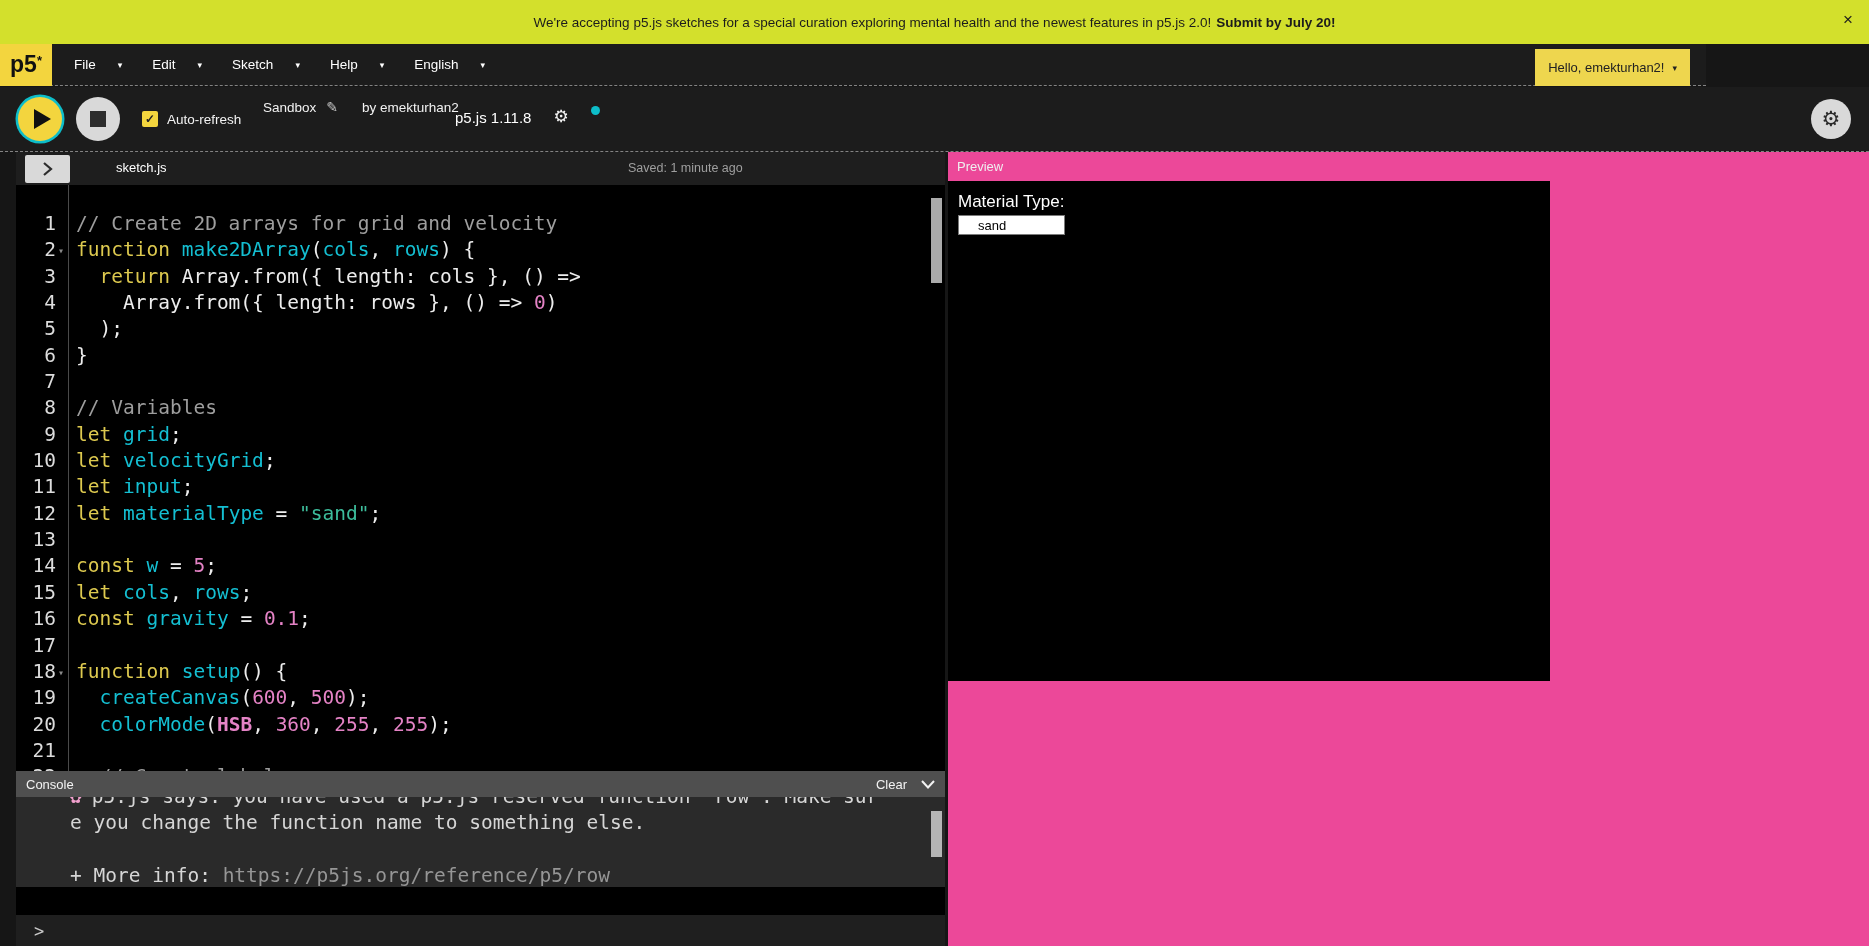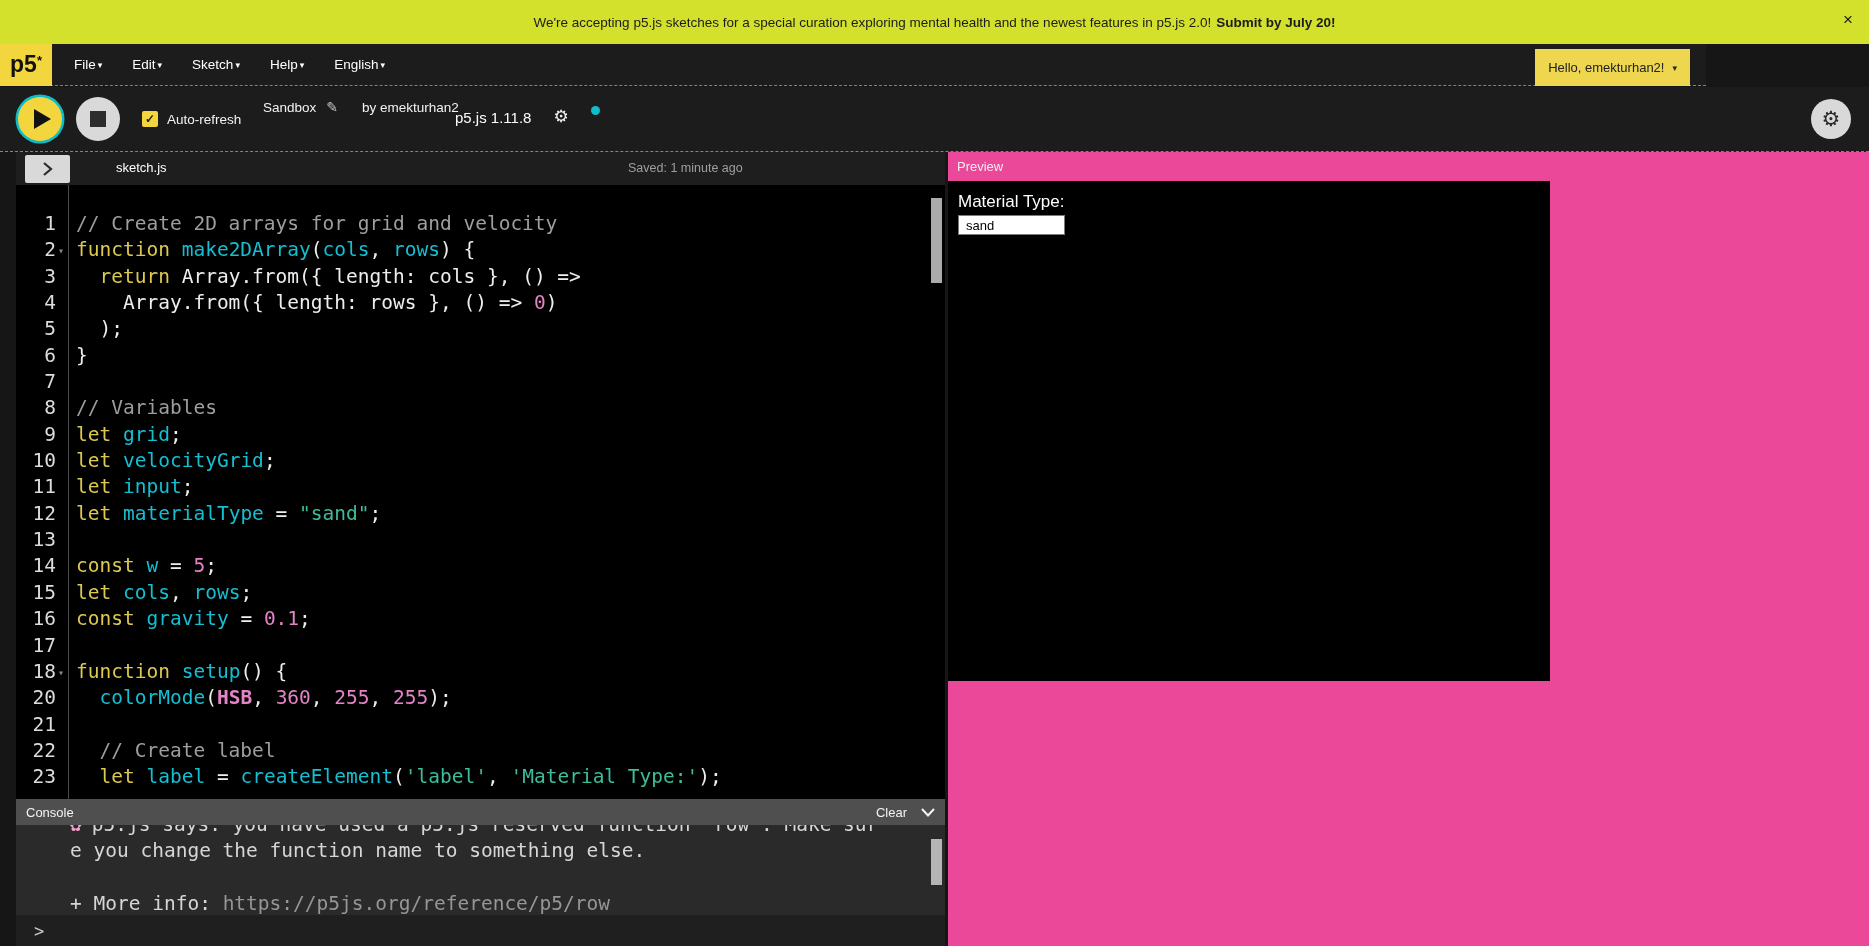--- a/index.html
+++ b/index.html
@@ -13,21 +13,21 @@
   .banner b{margin-left:5px;font-weight:bold;}
   .banner-close{position:absolute;right:16px;top:10px;font-size:17px;color:#1c1c1c;cursor:pointer;}
 
   
   .nav{position:absolute;left:0;top:44px;width:1706px;height:42px;background:#1c1c1c;
        border-bottom:1px dashed #838383;display:flex;align-items:center;}
   .logo{width:52px;height:42px;background:#f3d53e;color:#111;display:flex;align-items:center;
         justify-content:center;font-weight:bold;font-size:23px;line-height:1;}
   .logo sup{font-size:13px;margin-top:-8px;}
   .menus{display:flex;align-items:center;margin-left:22px;gap:30px;}
-  .menu{font-size:13.5px;color:#fff;display:flex;align-items:center;gap:2px;cursor:pointer;}
+  .menu{font-size:13.5px;color:#fff;display:flex;align-items:center;gap:22px;cursor:pointer;}
   .caret{font-size:9px;color:#fff;}
   .user-btn{position:absolute;right:16px;top:5px;height:37px;background:#eed64e;color:#222;
             font-size:13px;display:flex;align-items:center;gap:8px;padding:0 13px;cursor:pointer;}
   .user-btn .caret{color:#222;}
 
   
   .toolbar{position:absolute;left:0;top:87px;width:1869px;height:65px;background:#1c1c1c;
            border-bottom:1px dashed #838383;}
   .play-btn{position:absolute;left:18px;top:10px;width:44px;height:44px;border-radius:50%;
             background:#f3d53e;box-shadow:0 0 0 2.5px #0dbdc9;cursor:pointer;}
@@ -66,21 +66,21 @@
   .ln{position:absolute;left:0;top:0;width:40px;text-align:right;color:#dcdcdc;}
   .fold{position:absolute;left:42px;top:1px;font-size:10px;color:#8a8a8a;}
   .ct{position:absolute;left:60px;top:0;}
   .gutter-line{position:absolute;left:52px;top:33px;width:1px;height:614px;background:#4a4a4a;}
   .tk-pl{color:#ededed;} .tk-cm{color:#9e9e9e;} .tk-kw{color:#ddc94f;}
   .tk-fn{color:#14bfd2;} .tk-num{color:#e583c6;} .tk-numb{color:#e583c6;font-weight:bold;}
   .tk-str{color:#3dbd9c;}
   .ed-scroll{position:absolute;right:3px;top:46px;width:11px;height:85px;background:#ababab;cursor:pointer;}
 
   
-  .console{position:absolute;left:0;bottom:0;width:100%;height:147px;}
+  .console{position:absolute;left:0;bottom:0;width:100%;height:175px;}
   .console-header{position:absolute;left:0;top:0;width:100%;height:26px;background:#4f4f4f;
                   display:flex;align-items:center;font-size:13px;color:#f3f3f3;z-index:2;}
   .console-title{margin-left:10px;}
   .console-clear{margin-left:auto;margin-right:14px;cursor:pointer;}
   .console-chev{margin-right:10px;cursor:pointer;display:flex;align-items:center;}
   .console-body{position:absolute;left:0;top:26px;width:100%;height:90px;background:#2a2a2a;
                 overflow:hidden;font-family:"DejaVu Sans Mono",monospace;font-size:19.5px;
                 line-height:26.35px;color:#d6d6d6;}
   .console-inner{margin-top:-13px;padding-left:54px;}
   .cns-line{height:26.35px;white-space:pre;}
@@ -91,21 +91,21 @@
                  display:flex;align-items:center;}
   .prompt{margin-left:18px;color:#c9c9c9;font-family:"DejaVu Sans Mono",monospace;font-size:17px;}
 
   
   .preview-pane{position:absolute;left:948px;top:152px;width:921px;height:794px;background:#ec4899;}
   .preview-title{position:absolute;left:9px;top:7px;font-size:13px;color:#efefef;}
   .canvas{position:absolute;left:0;top:29px;width:602px;height:500px;background:#000;}
   .mat-label{position:absolute;left:10px;top:11px;font-size:17px;color:#fff;}
   .mat-input{position:absolute;left:10px;top:34px;width:107px;height:20px;background:#fff;
              border:1px solid #7a7a7a;font-family:"Liberation Sans",sans-serif;font-size:13px;
-             color:#000;padding:0 7px;}
+             color:#000;padding:0 19px;}
 </style>
 </head>
 <body>
 
 <div class="app">
 
   <div class="banner">
     <span>We're accepting p5.js sketches for a special curation exploring mental health and the newest features in p5.js 2.0!</span>
     <b>Submit by July 20!</b>
     <span class="banner-close">×</span>
@@ -195,20 +195,21 @@
         <div class="cl"><span class="ln">9</span><span class="ct"><span class="tk-kw">let</span><span class="tk-pl"> </span><span class="tk-fn">grid</span><span class="tk-pl">;</span></span></div>
         <div class="cl"><span class="ln">10</span><span class="ct"><span class="tk-kw">let</span><span class="tk-pl"> </span><span class="tk-fn">velocityGrid</span><span class="tk-pl">;</span></span></div>
         <div class="cl"><span class="ln">11</span><span class="ct"><span class="tk-kw">let</span><span class="tk-pl"> </span><span class="tk-fn">input</span><span class="tk-pl">;</span></span></div>
         <div class="cl"><span class="ln">12</span><span class="ct"><span class="tk-kw">let</span><span class="tk-pl"> </span><span class="tk-fn">materialType</span><span class="tk-pl"> = </span><span class="tk-str">"sand"</span><span class="tk-pl">;</span></span></div>
         <div class="cl"><span class="ln">13</span><span class="ct"></span></div>
         <div class="cl"><span class="ln">14</span><span class="ct"><span class="tk-kw">const</span><span class="tk-pl"> </span><span class="tk-fn">w</span><span class="tk-pl"> = </span><span class="tk-num">5</span><span class="tk-pl">;</span></span></div>
         <div class="cl"><span class="ln">15</span><span class="ct"><span class="tk-kw">let</span><span class="tk-pl"> </span><span class="tk-fn">cols</span><span class="tk-pl">, </span><span class="tk-fn">rows</span><span class="tk-pl">;</span></span></div>
         <div class="cl"><span class="ln">16</span><span class="ct"><span class="tk-kw">const</span><span class="tk-pl"> </span><span class="tk-fn">gravity</span><span class="tk-pl"> = </span><span class="tk-num">0.1</span><span class="tk-pl">;</span></span></div>
         <div class="cl"><span class="ln">17</span><span class="ct"></span></div>
         <div class="cl"><span class="ln">18</span><span class="fold">▾</span><span class="ct"><span class="tk-kw">function</span><span class="tk-pl"> </span><span class="tk-fn">setup</span><span class="tk-pl">() {</span></span></div>
+        <div class="cl"><span class="ln">19</span><span class="ct"><span class="tk-pl">  </span><span class="tk-fn">createCanvas</span><span class="tk-pl">(</span><span class="tk-num">600</span><span class="tk-pl">, </span><span class="tk-num">500</span><span class="tk-pl">);</span></span></div>
         <div class="cl"><span class="ln">20</span><span class="ct"><span class="tk-pl">  </span><span class="tk-fn">colorMode</span><span class="tk-pl">(</span><span class="tk-numb">HSB</span><span class="tk-pl">, </span><span class="tk-num">360</span><span class="tk-pl">, </span><span class="tk-num">255</span><span class="tk-pl">, </span><span class="tk-num">255</span><span class="tk-pl">);</span></span></div>
         <div class="cl"><span class="ln">21</span><span class="ct"></span></div>
         <div class="cl"><span class="ln">22</span><span class="ct"><span class="tk-cm">  // Create label</span></span></div>
         <div class="cl"><span class="ln">23</span><span class="ct"><span class="tk-pl">  </span><span class="tk-kw">let</span><span class="tk-pl"> </span><span class="tk-fn">label</span><span class="tk-pl"> = </span><span class="tk-fn">createElement</span><span class="tk-pl">(</span><span class="tk-str">'label'</span><span class="tk-pl">, </span><span class="tk-str">'Material Type:'</span><span class="tk-pl">);</span></span></div>
       </div>
     <div class="ed-scroll"></div>
 
     <div class="console">
       <div class="console-header">
         <span class="console-title">Console</span>

